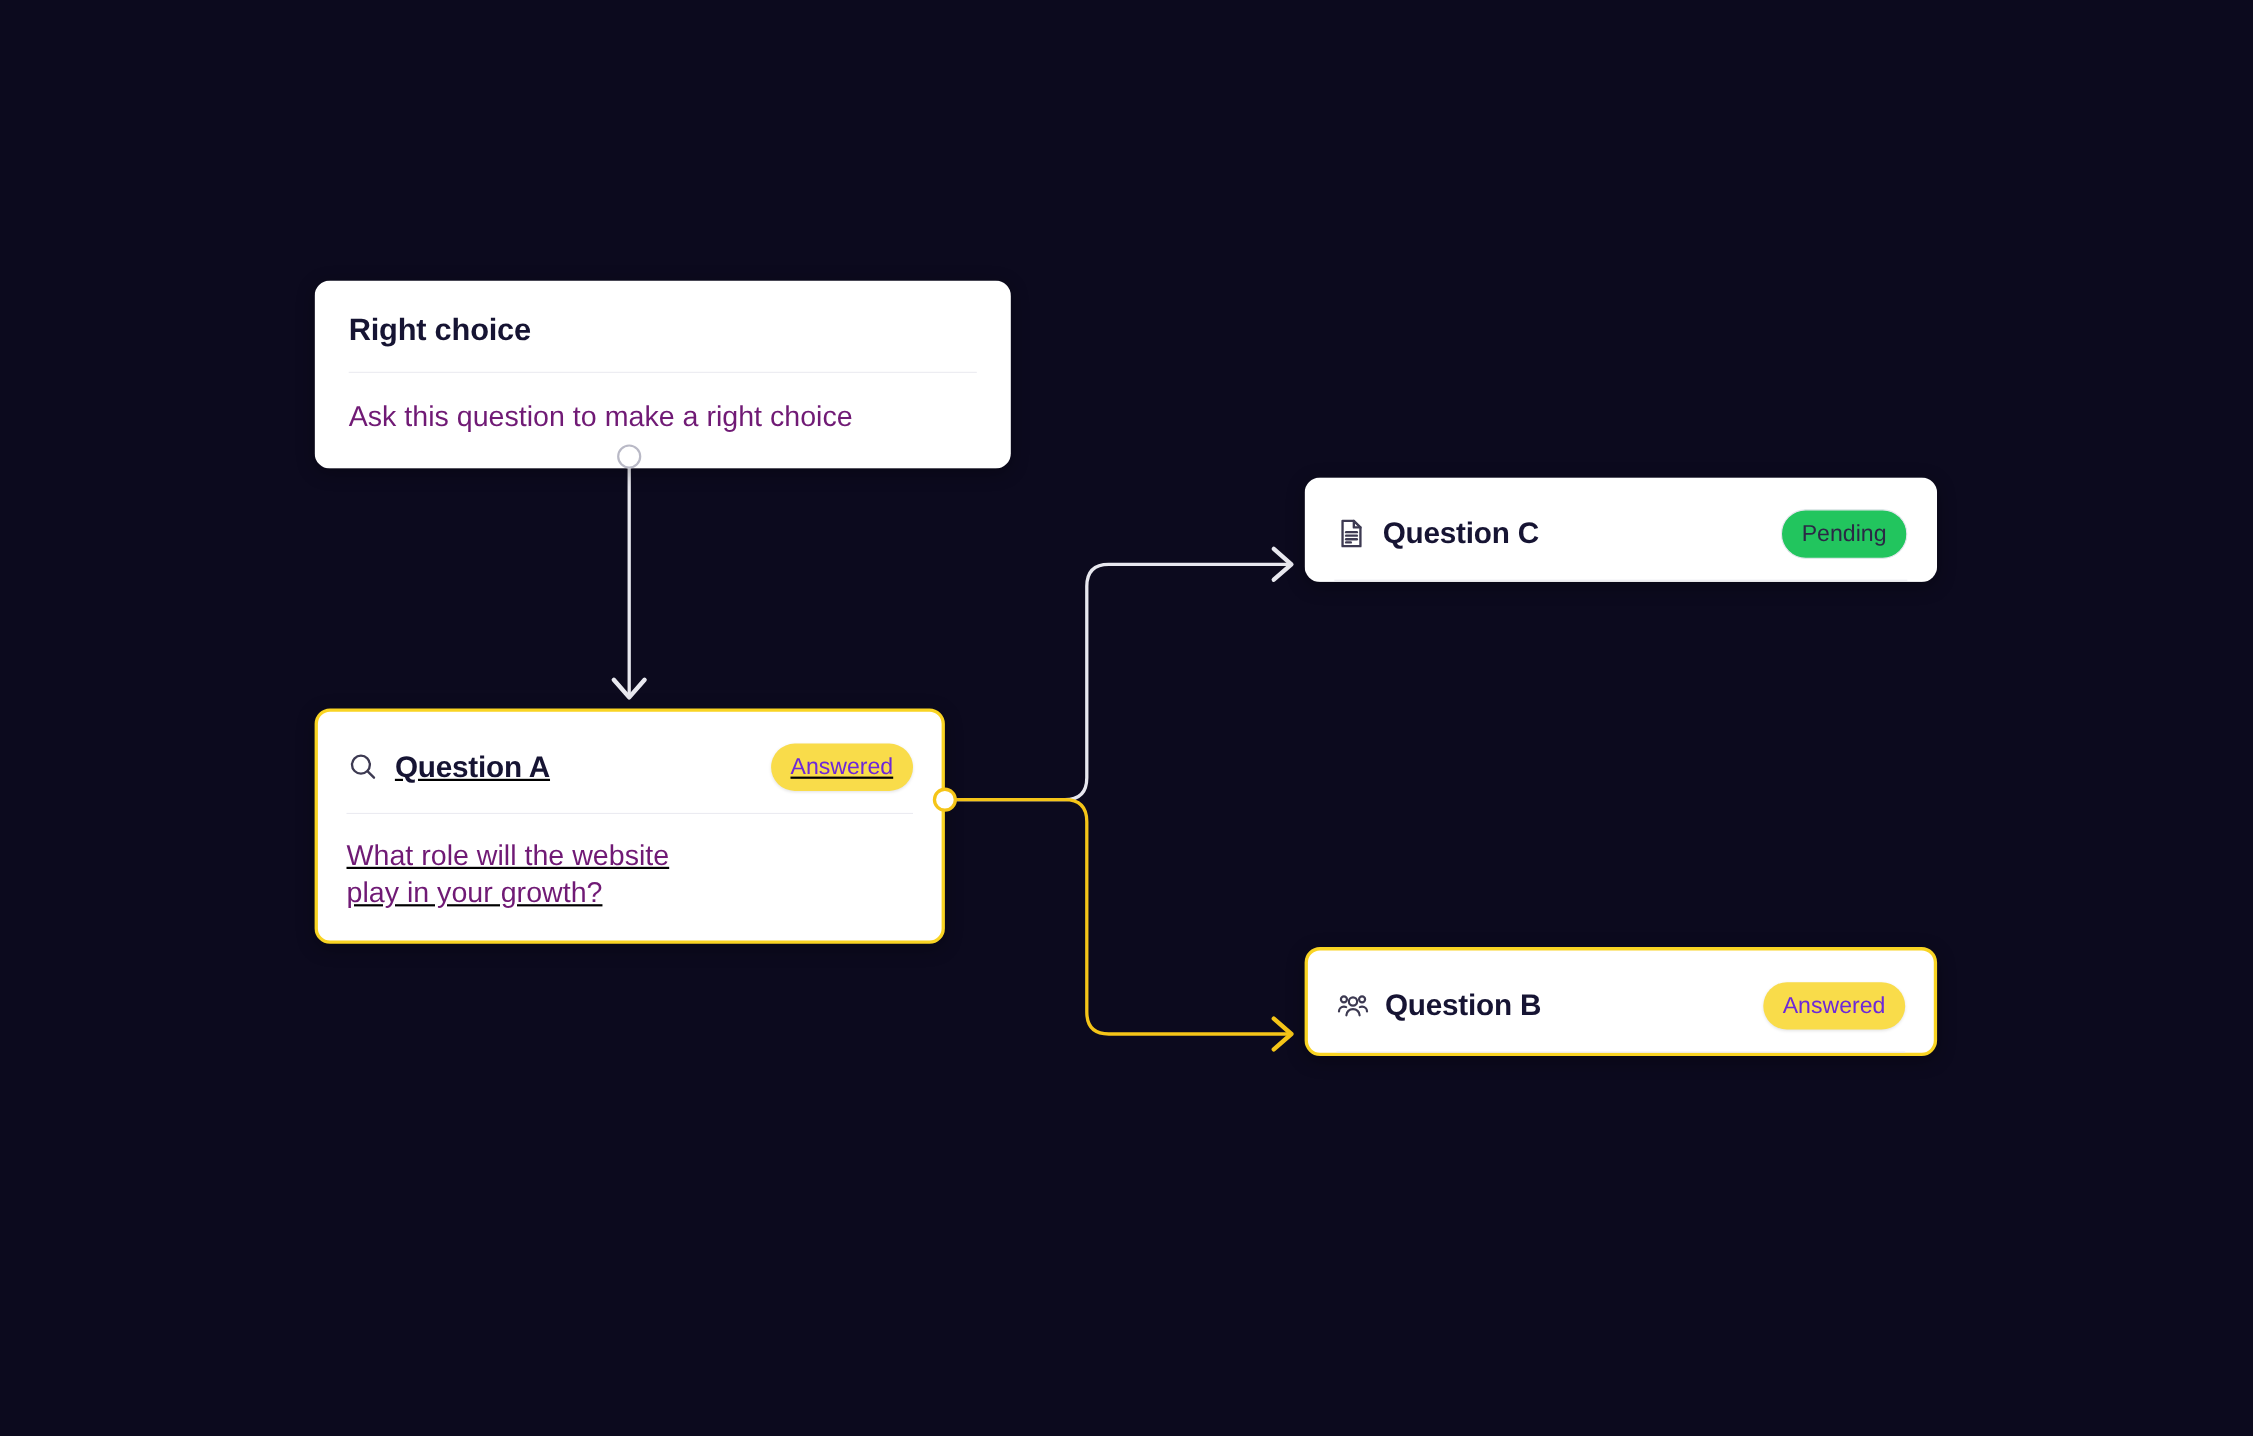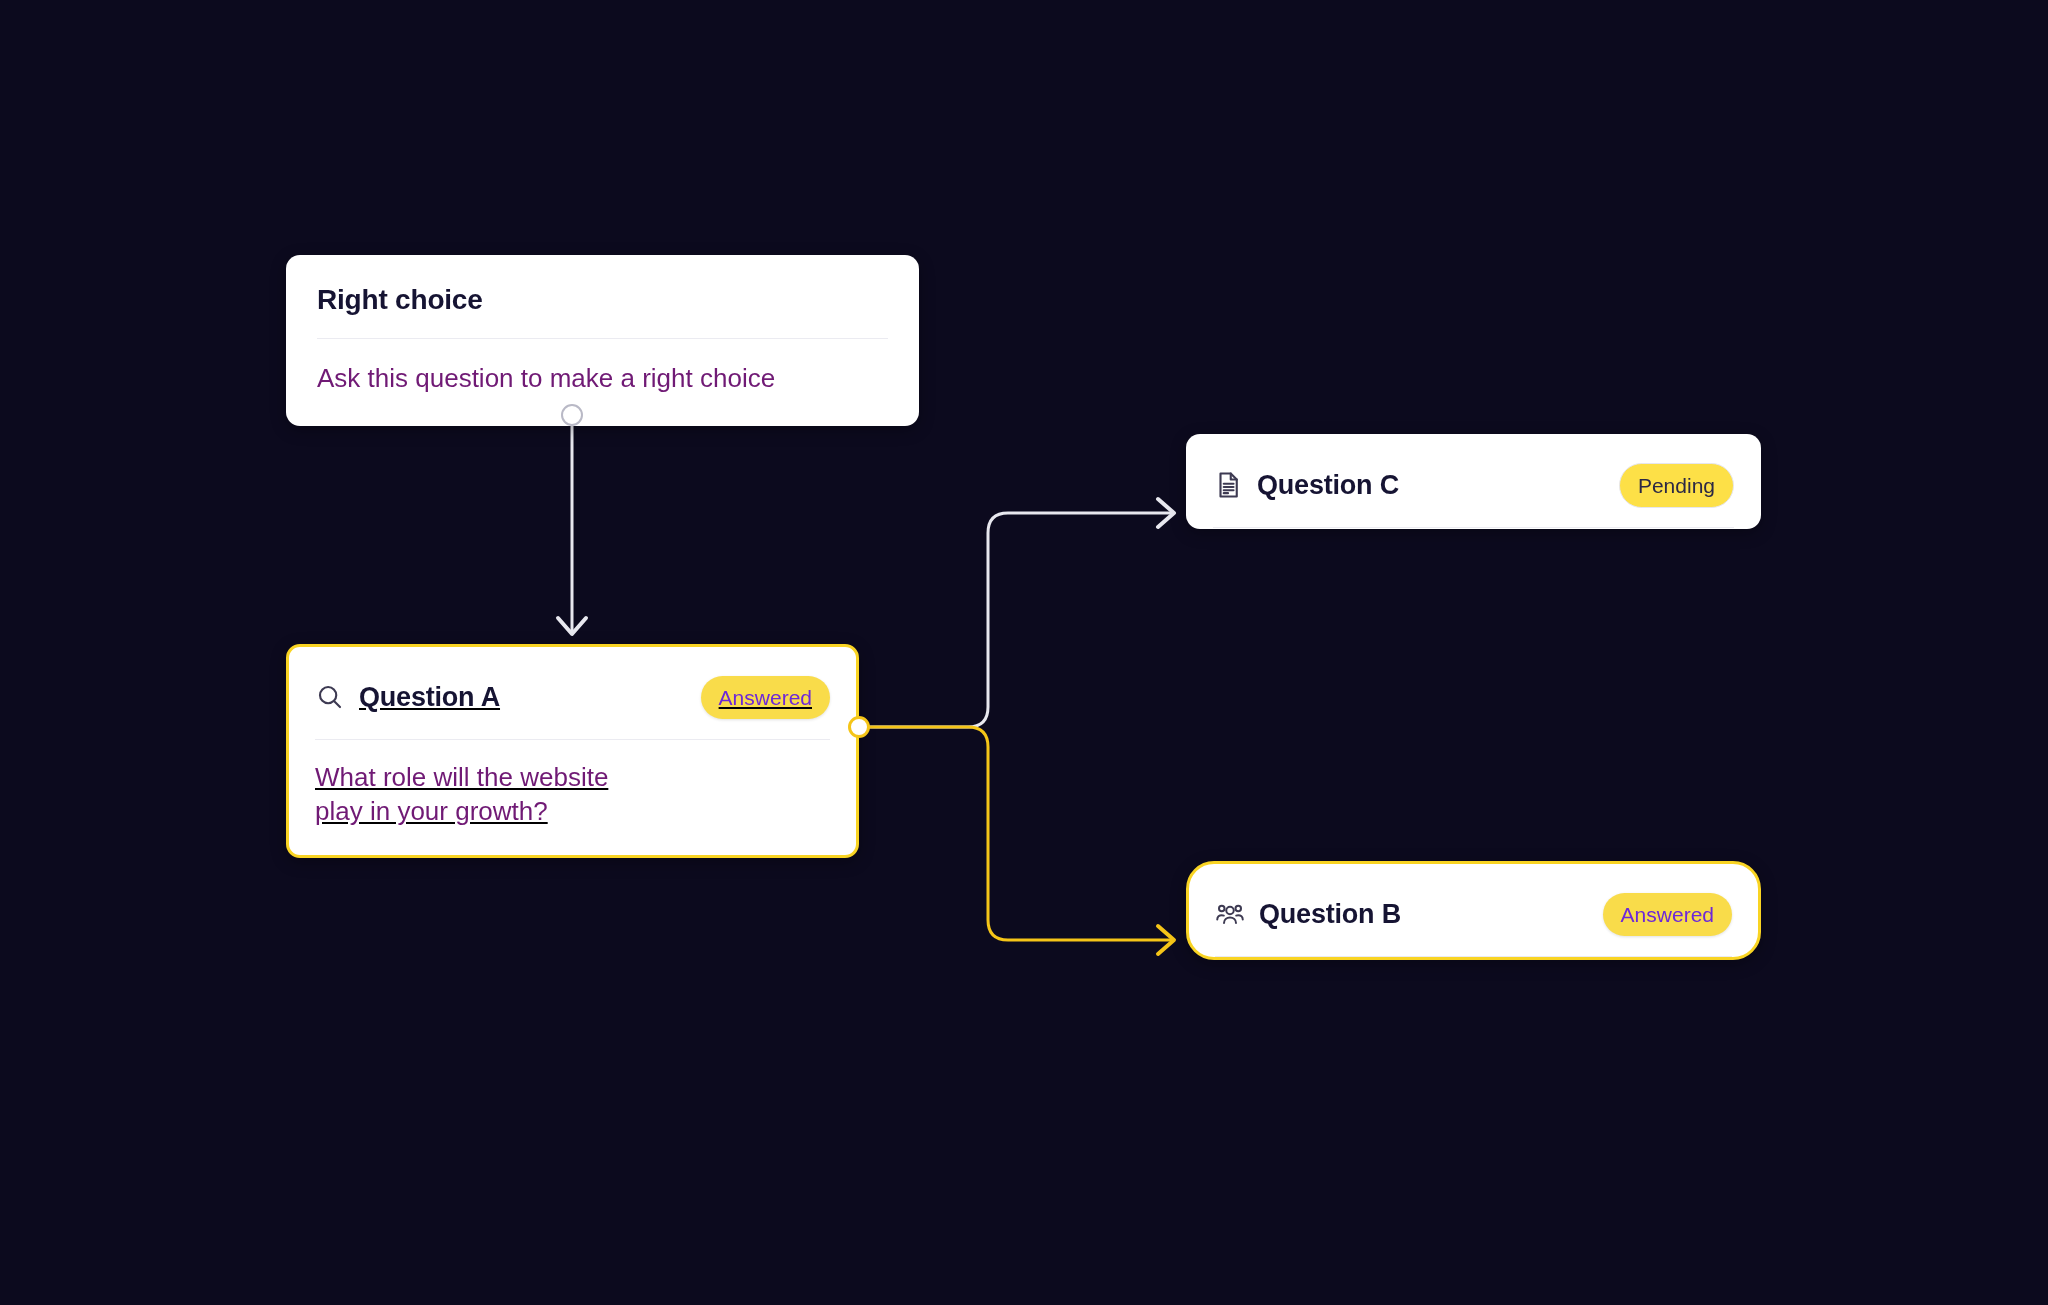--- a/index.html
+++ b/index.html
@@ -81,21 +81,21 @@
     padding: 11px 18px;
     border-radius: 999px;
     white-space: nowrap;
   }
   .badge.answered {
     background: #f9dc4a;
     color: #6d28d9;
     box-shadow: 0 1px 3px rgba(0,0,0,0.12);
   }
   .badge.pending {
-    background: #fde047;
+    background: #22c55e;
     color: #2b2845;
     border: 1.5px solid #e6e6ee;
   }
 
   .divider {
     height: 1px;
     background: #ebebf1;
     margin: 18px 26px 0 26px;
   }
 
@@ -129,21 +129,21 @@
   }
   .handle.source-right {
     width: 22px; height: 22px;
     border: 3px solid #f5c518;
   }
 
   
   #node-right-choice { left: 286px; top: 255px;  width: 633px; }
   #node-question-a   { left: 286px; top: 644px;  width: 573px; text-decoration: underline; }
   #node-question-c   { left: 1186px; top: 434px; width: 575px; text-align: center; }
-  #node-question-b   { left: 1186px; top: 861px; width: 575px; border-radius: 28px; }
+  #node-question-b   { left: 1186px; top: 861px; width: 575px; }
 
   #handle-rc-bottom { left: 561px; top: 404px; }
   #handle-qa-right  { left: 848px; top: 716px; }
 </style>
 </head>
 <body>
 
 <div id="canvas">
 
   <svg id="edges" viewBox="0 0 2048 1305" width="2048" height="1305">

